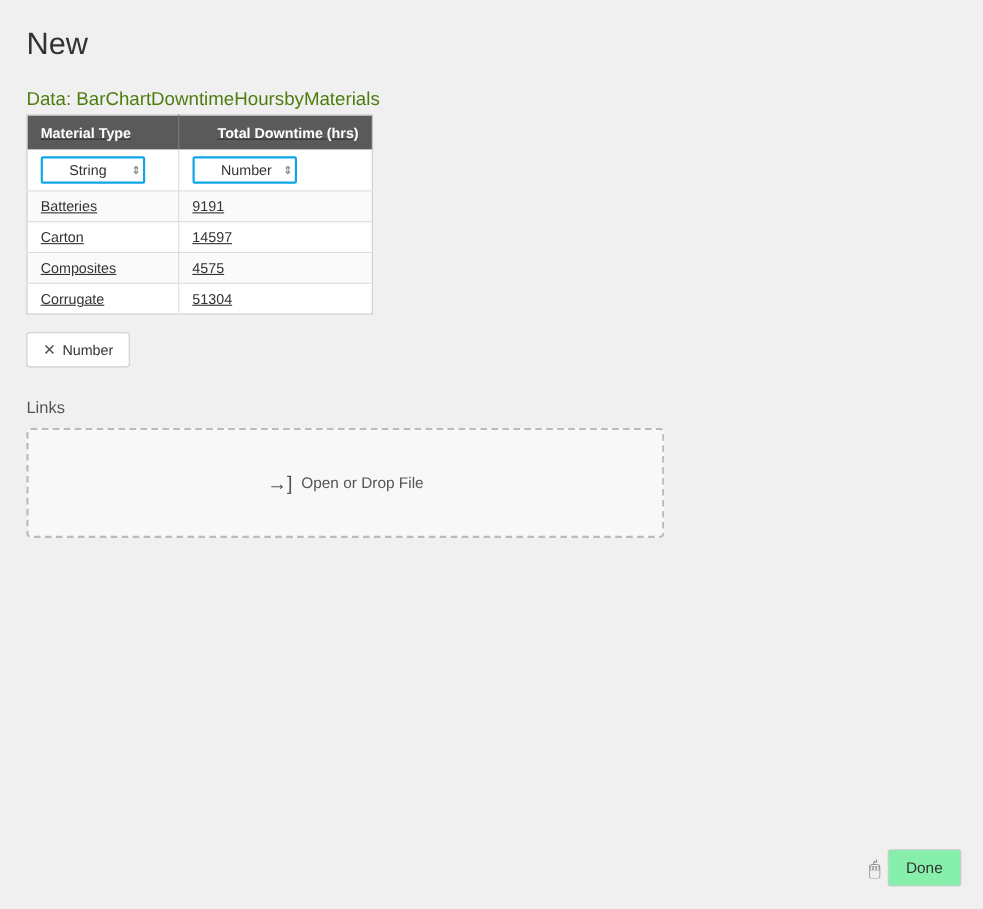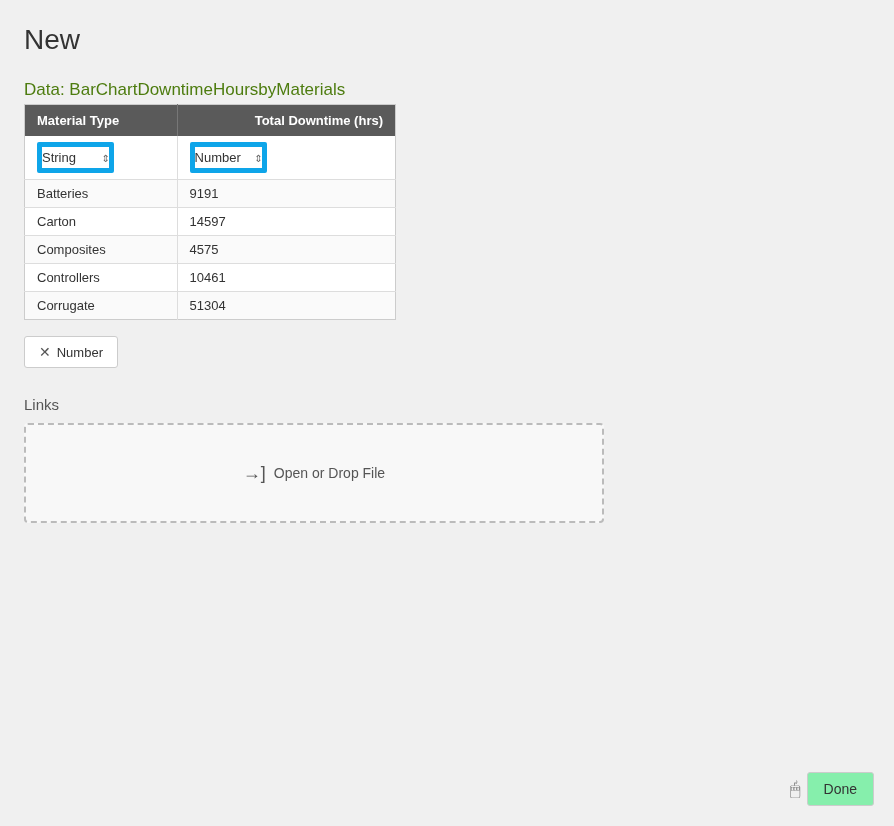--- a/index.html
+++ b/index.html
@@ -31,23 +31,24 @@
     }
 
     .data-label {
       font-size: 17px;
       color: #4d7c0f;
       margin-bottom: 4px;
     }
 
     .data-table {
       border-collapse: collapse;
-      width: 372px;
+      width: 315px;
       margin-bottom: 16px;
       border: 1px solid #ccc;
+      text-decoration: underline;
     }
 
     .data-table thead tr {
       background-color: #5a5a5a;
       color: #fff;
     }
 
     .data-table thead th {
       padding: 8px 12px;
       text-align: left;
@@ -69,23 +70,23 @@
       padding: 6px 10px;
       border-right: 1px solid #ddd;
       border-bottom: 1px solid #ddd;
     }
 
     .type-row td:last-child {
       border-right: none;
     }
 
     .type-select {
-      border: 5px solid #0ea5e9;
+      border: 2px solid #0ea5e9;
       background-color: #fff;
-      padding: 3px 0;
+      padding: 3px 24px;
       font-size: 13px;
       color: #333;
       cursor: pointer;
       appearance: none;
       -webkit-appearance: none;
       padding-right: 20px;
       background-image: none;
       border-radius: 2px;
     }
 
@@ -248,24 +249,20 @@
       </tr>
       <tr>
         <td>Carton</td>
         <td>14597</td>
       </tr>
       <tr>
         <td>Composites</td>
         <td>4575</td>
       </tr>
       <tr>
-        <td>Controllers</td>
-        <td>10461</td>
-      </tr>
-      <tr>
         <td>Corrugate</td>
         <td>51304</td>
       </tr>
     </tbody>
   </table>
 
   <button class="remove-btn">
     <span class="remove-icon">✕</span>
     <span>Number</span>
   </button>

